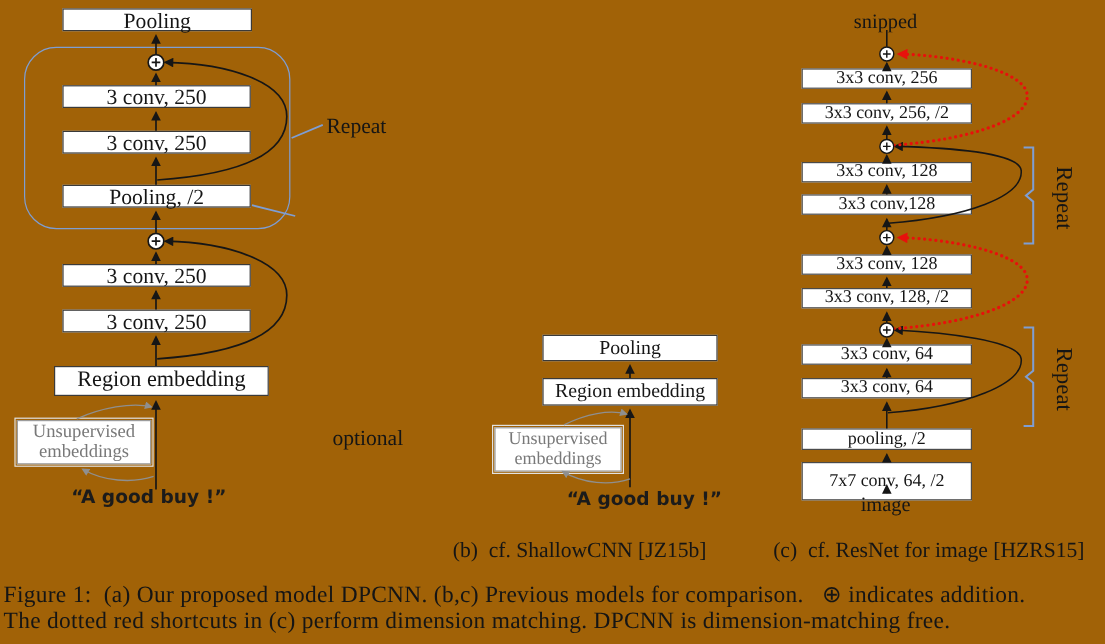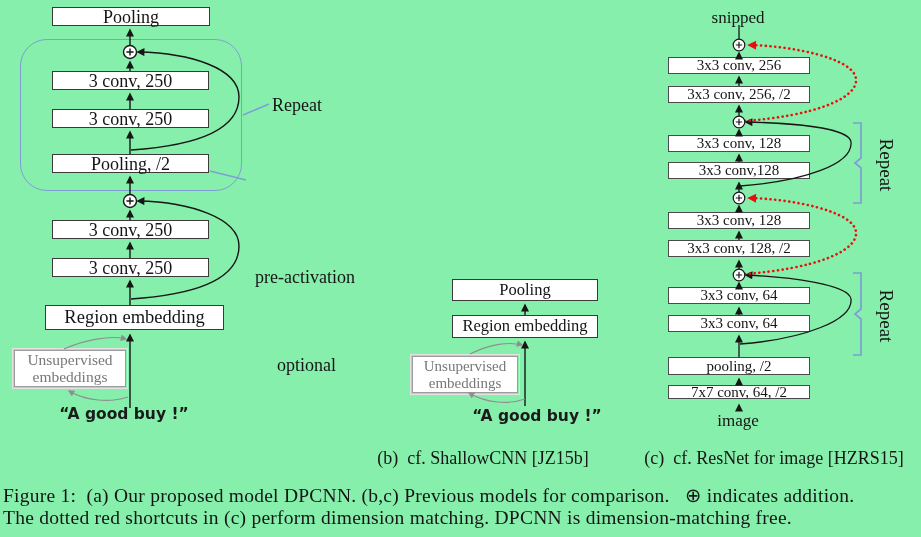--- a/index.html
+++ b/index.html
@@ -1,17 +1,17 @@
 <!DOCTYPE html>
 <html><head>
 <meta charset="utf-8">
 <style>
   html,body { margin:0; padding:0; background:#ffffff; }
   .canvas {
-    position:relative; width:921px; height:537px; background:#86efac;
+    position:relative; width:921px; height:537px; background:#a16207;
     font-family:"Liberation Serif", serif; color:#151515; overflow:hidden;
   }
   .box {
     position:absolute; box-sizing:border-box; background:#fff;
     border:1.6px solid #3a3a3a; display:flex; align-items:center; justify-content:center;
     white-space:pre; line-height:1;
   }
   .box-a { font-size:18px; }
   .box-b { font-size:16.5px; }
   .box-c { font-size:15px; border-width:1.4px; border-color:#4a4a4a; }
@@ -58,21 +58,20 @@
   <div class="unsup" style="left:14px; top:350px; width:112px; height:37px; font-size:15.5px;">
     <div>Unsupervised</div>
     <div>embeddings</div>
   </div>
 
   <div class="handwrite" style="left:44px; top:405px; width:160px;">“A good buy !”</div>
 
   <div class="lbl" style="left:272px; top:95px;  font-size:18px;">Repeat</div>
 
   <div class="formula" style="left:239px; top:225px;">
-    <div>pre-activation</div>
   </div>
 
   <div class="lbl" style="left:277px; top:355px; font-size:18px;">optional</div>
 
 
   <div class="box box-b" style="left:452px; top:279px; width:146px; height:22px;">Pooling</div>
   <div class="box box-b" style="left:452px; top:315px; width:146px; height:23px;">Region embedding</div>
 
   <div class="unsup" style="left:412px; top:356px; width:106px; height:37px; font-size:15px;">
     <div>Unsupervised</div>
@@ -87,21 +86,21 @@
 
   <div class="box box-c" style="left:668px; top:57px;  width:142px; height:17px;">3x3 conv, 256</div>
   <div class="box box-c" style="left:668px; top:86px;  width:142px; height:17px;">3x3 conv, 256, /2</div>
   <div class="box box-c" style="left:668px; top:135px; width:142px; height:17px;">3x3 conv, 128</div>
   <div class="box box-c" style="left:668px; top:162px; width:142px; height:17px;">3x3 conv,128</div>
   <div class="box box-c" style="left:668px; top:212px; width:142px; height:17px;">3x3 conv, 128</div>
   <div class="box box-c" style="left:668px; top:240px; width:142px; height:17px;">3x3 conv, 128, /2</div>
   <div class="box box-c" style="left:668px; top:287px; width:142px; height:17px;">3x3 conv, 64</div>
   <div class="box box-c" style="left:668px; top:315px; width:142px; height:17px;">3x3 conv, 64</div>
   <div class="box box-c" style="left:668px; top:357px; width:142px; height:18px;">pooling, /2</div>
-  <div class="box box-c" style="left:668px; top:385px; width:142px; height:14px;">7x7 conv, 64, /2</div>
+  <div class="box box-c" style="left:668px; top:385px; width:142px; height:32px;">7x7 conv, 64, /2</div>
 
   <div class="lbl" style="left:688px; top:411px; width:100px; text-align:center; font-size:17px;">image</div>
 
   <div class="rot" style="left:855px; top:155px;">Repeat</div>
   <div class="rot" style="left:855px; top:306px;">Repeat</div>
 
   <div class="subcap" style="left:624px; top:448px; width:300px;">(c)  cf. ResNet for image [HZRS15]</div>
 
   <div class="figcap" style="top:484px;">Figure 1:  (a) Our proposed model DPCNN. (b,c) Previous models for comparison.   ⊕ indicates addition.</div>
   <div class="figcap" style="top:507px;">The dotted red shortcuts in (c) perform dimension matching. DPCNN is dimension-matching free.</div>

